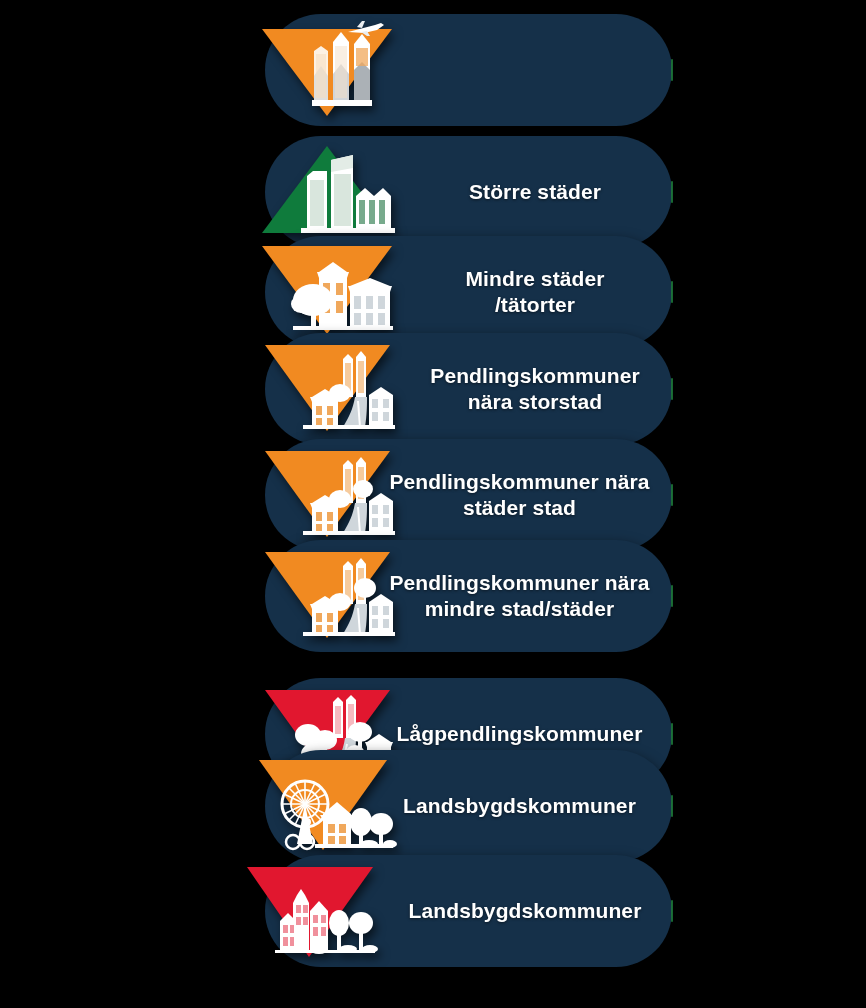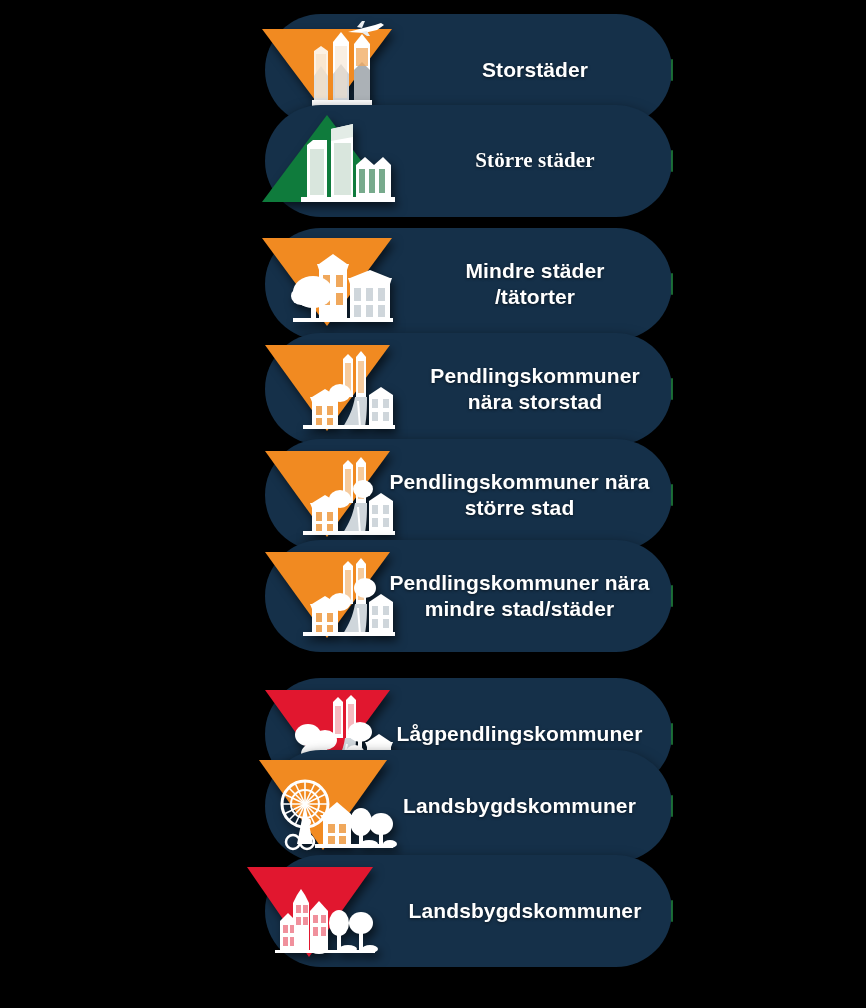--- a/index.html
+++ b/index.html
@@ -82,26 +82,23 @@
         <rect x="78" y="30" width="12" height="52" fill="#f3e0c8" opacity=".5"></rect>
         <path d="M97 90 L97 28 L105 18 L113 28 L113 90 Z" fill="#ffffff"></path>
         <path d="M97 90 L113 90 L113 54 L105 46 L97 54 Z" fill="#8f979d" opacity=".75"></path>
         <rect x="99" y="32" width="12" height="18" fill="#f0a85c" opacity=".75"></rect>
         <rect x="55" y="84" width="60" height="6" fill="#ffffff"></rect>
         <path d="M91 16 L118 9 L124 7 L127 9 L120 14 L107 17 Z" fill="#ffffff"></path>
         <path d="M100 11 L105 5 L108 5 L105 12 Z" fill="#e9edf0"></path>
         <path d="M104 16 L110 20 L113 20 L110 15 Z" fill="#e9edf0"></path>
       </svg>
     </div>
-    <div class="label narrow">
-      <span>Storstäder</span>
-    </div>
-  </div>
-
-  <div class="row" style="top:105px;font-family:Liberation Serif, serif;">
+  </div>
+
+  <div class="row" style="top:136px;">
     <div class="pill">
       <div class="pill-edge"></div>
     </div>
     <div class="icon">
       <svg viewBox="0 0 140 108">
         <polygon points="70,8 135,95 5,95" fill="#0F7B3C"></polygon>
         <path d="M50 92 L50 38 L56 33 L70 33 L70 92 Z" fill="#ffffff"></path>
         <rect x="53" y="42" width="14" height="46" fill="#cfe0d4" opacity=".8"></rect>
         <path d="M74 92 L74 22 L96 17 L96 92 Z" fill="#ffffff"></path>
         <path d="M74 22 L96 17 L96 30 L74 34 Z" fill="#e3ece6"></path>
@@ -111,21 +108,21 @@
         <rect x="112" y="62" width="6" height="24" fill="#2e7d4f" opacity=".65"></rect>
         <rect x="122" y="62" width="6" height="24" fill="#2e7d4f" opacity=".65"></rect>
         <rect x="44" y="90" width="94" height="5" fill="#ffffff"></rect>
       </svg>
     </div>
     <div class="label narrow">
       <span>Större städer</span>
     </div>
   </div>
 
-  <div class="row" style="top:228px;">
+  <div class="row" style="top:236px;">
     <div class="pill">
       <div class="pill-edge"></div>
     </div>
     <div class="icon">
       <svg viewBox="0 0 140 108">
         <polygon points="5,8 135,8 70,96" fill="#F18A21"></polygon>
         <path d="M62 90 L62 34 L76 24 L90 34 L90 90 Z" fill="#ffffff"></path>
         <path d="M60 34 L92 34 L90 40 L62 40 Z" fill="#ffffff"></path>
         <rect x="66" y="45" width="7" height="12" fill="#f0a85c"></rect>
         <rect x="79" y="45" width="7" height="12" fill="#f0a85c"></rect>
@@ -214,21 +211,21 @@
         <rect x="115" y="77" width="6" height="9" fill="#cfd6db"></rect>
         <rect x="126" y="77" width="6" height="9" fill="#cfd6db"></rect>
         <ellipse cx="83" cy="58" rx="11" ry="9" fill="#ffffff"></ellipse>
         <ellipse cx="106" cy="48" rx="10" ry="9" fill="#ffffff"></ellipse>
         <rect x="46" y="90" width="92" height="4" fill="#ffffff"></rect>
       </svg>
     </div>
     <div class="label wide">
       <span>
         <span>Pendlingskommuner nära</span><br>
-        <span>större stad</span>
+        <span>städer stad</span>
       </span>
     </div>
   </div>
 
   <div class="row" style="top:540px;">
     <div class="pill">
       <div class="pill-edge"></div>
     </div>
     <div class="icon">
       <svg viewBox="0 0 140 108">

